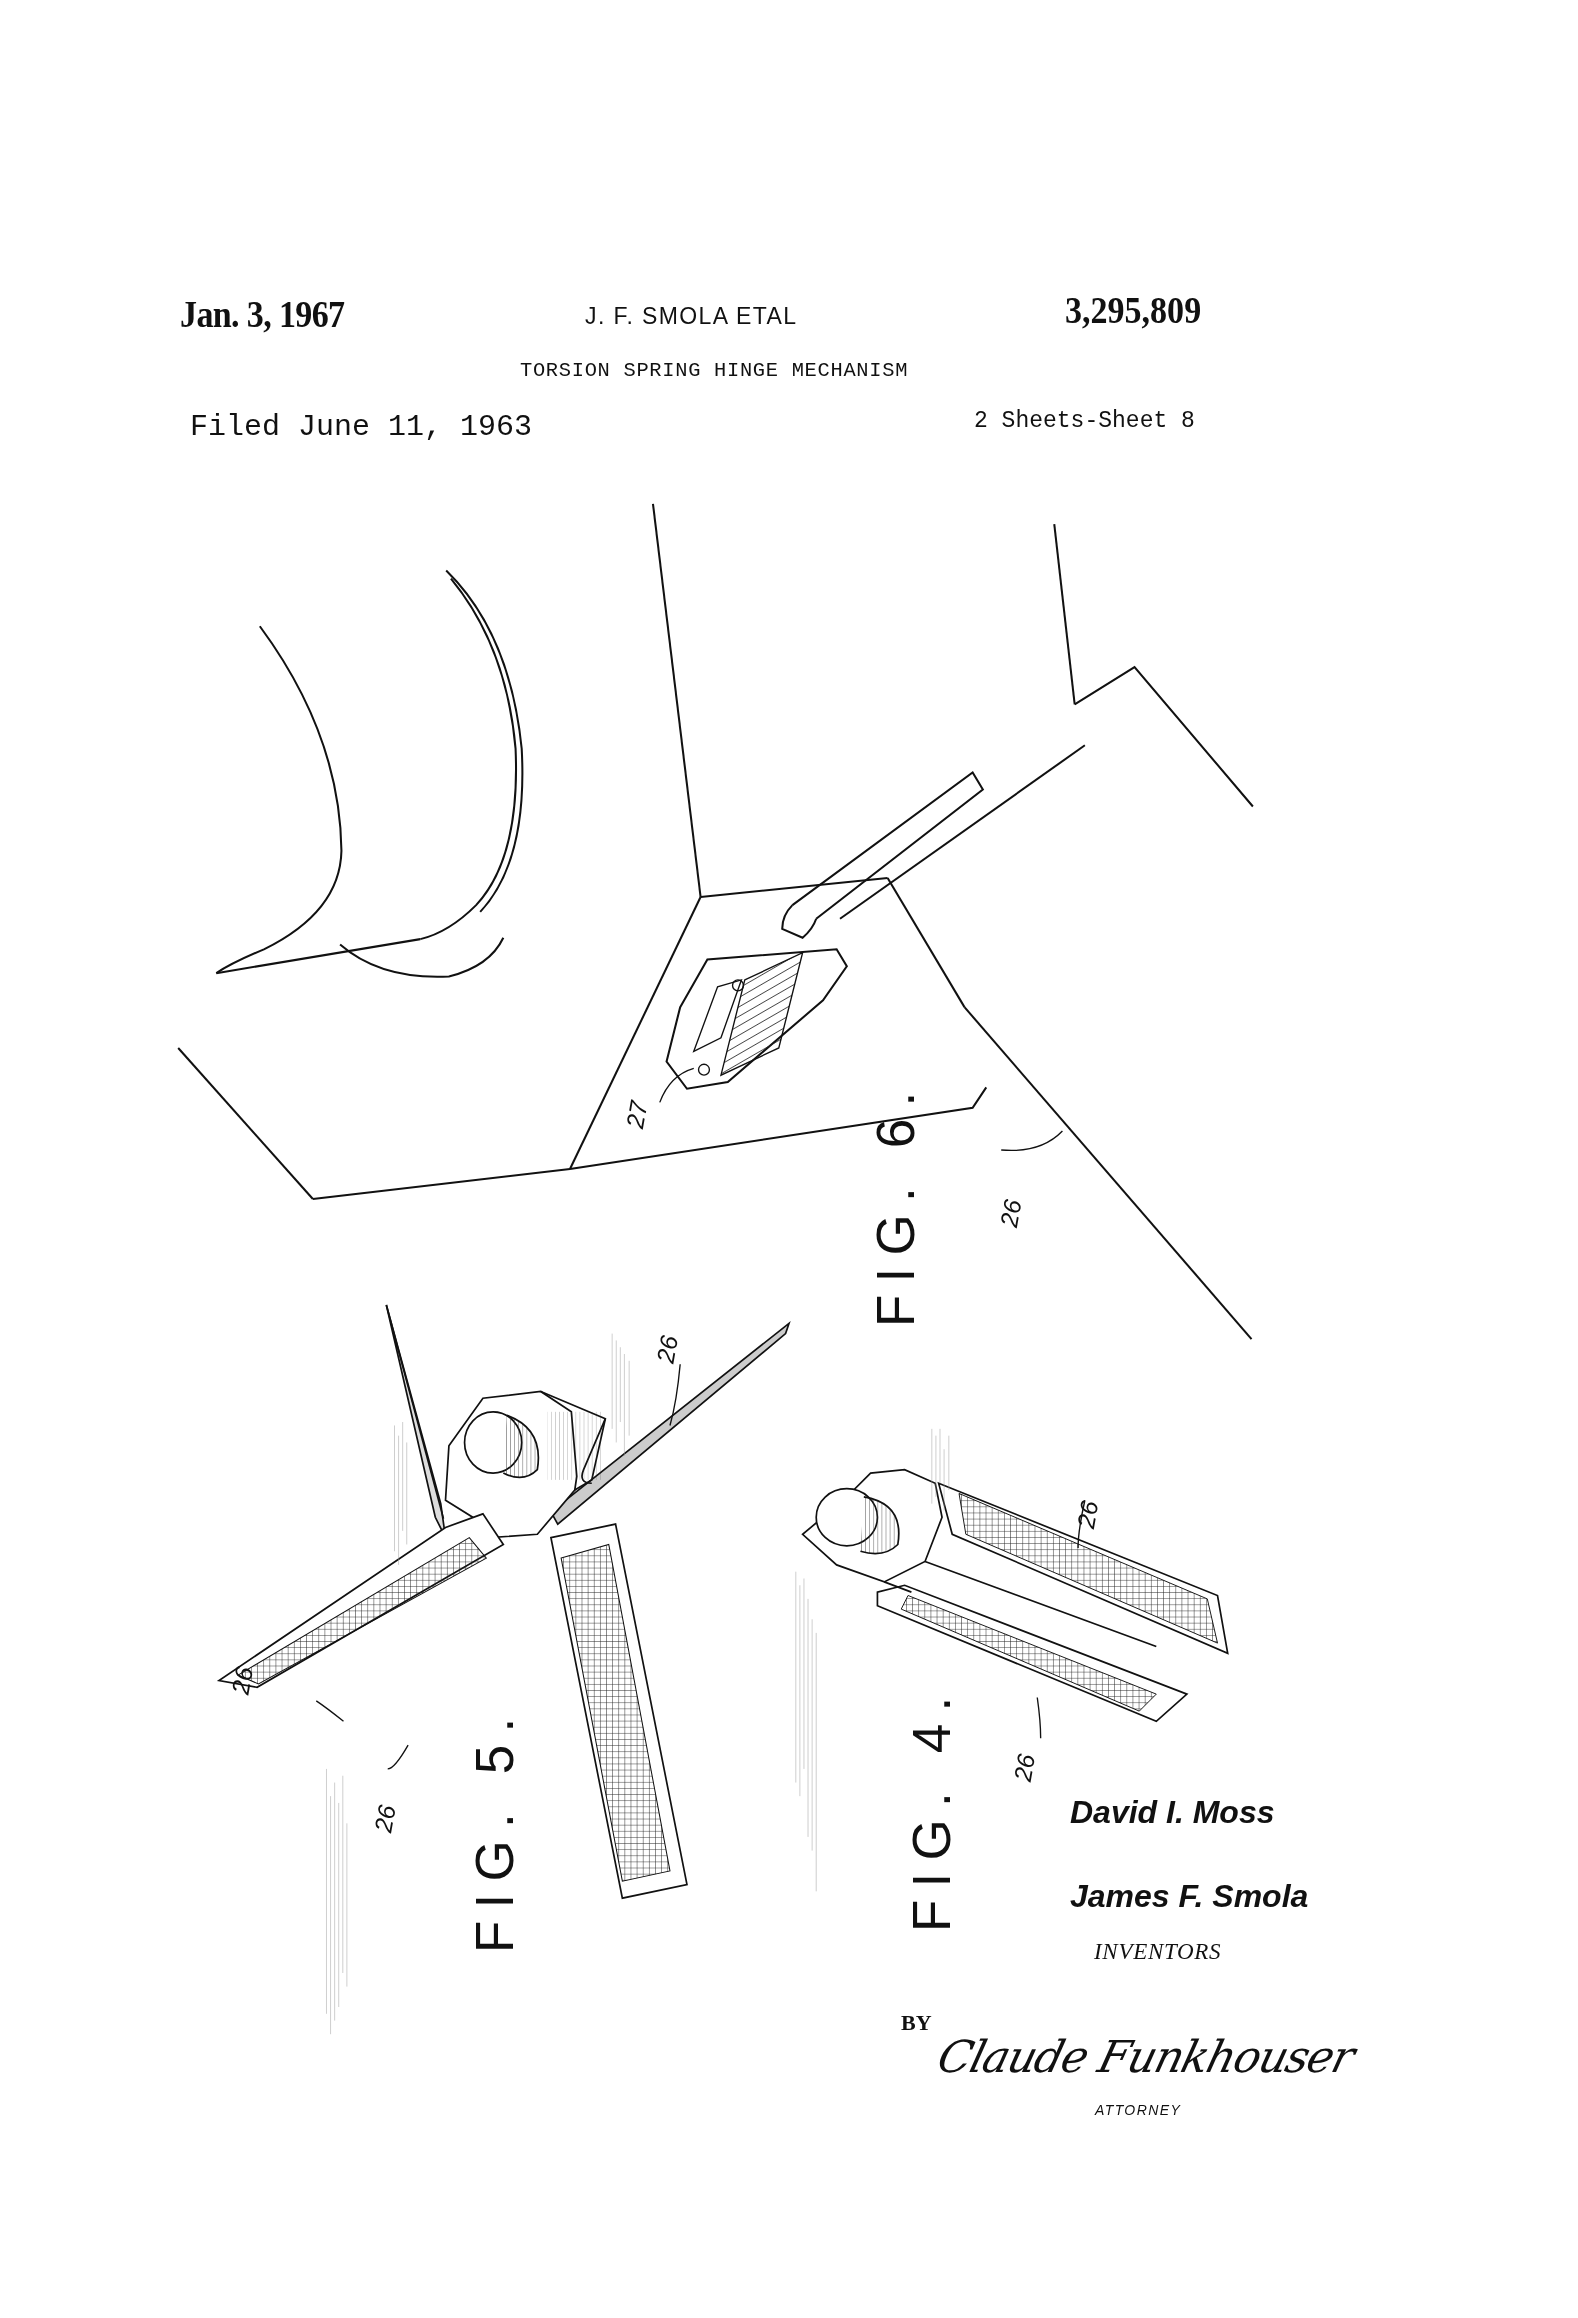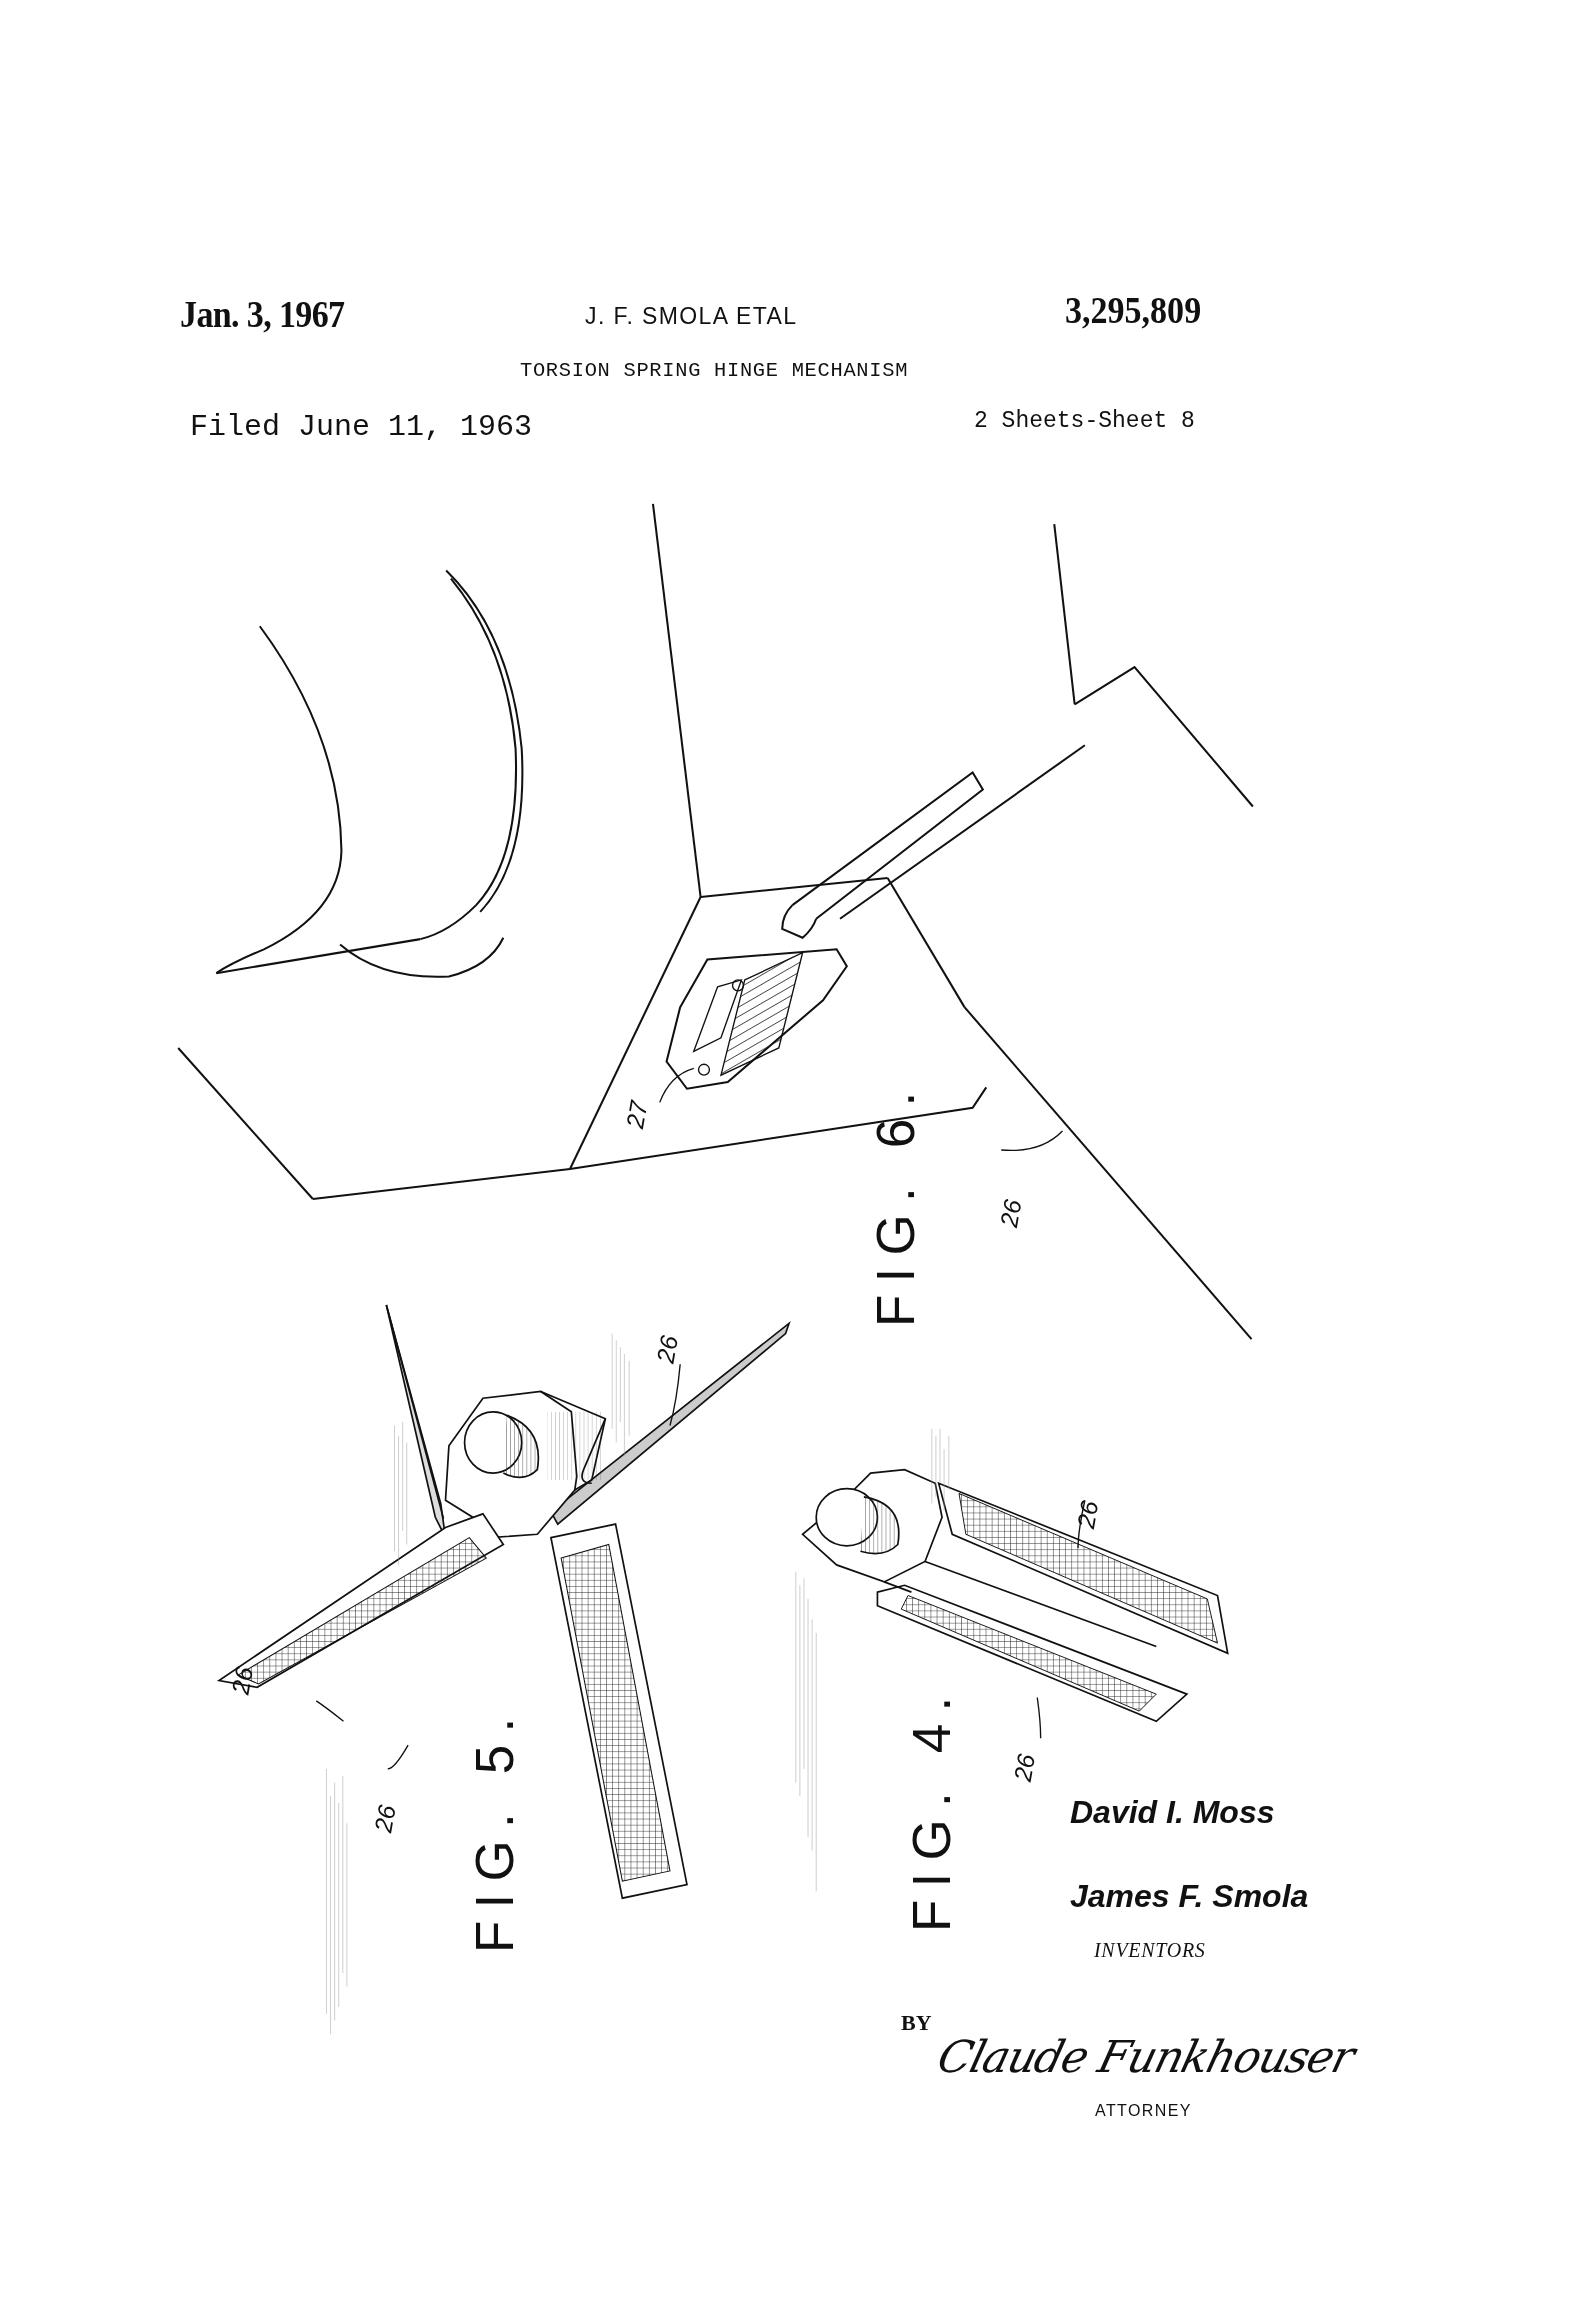--- a/index.html
+++ b/index.html
@@ -8,24 +8,24 @@
     .date { left: 180px; top: 293px; font-family: "Liberation Serif", serif; font-weight: bold; font-size: 37px; letter-spacing: -0.7px; transform: scaleX(0.92); transform-origin: left; }
     .author { left: 585px; top: 303px; font-family: "Liberation Sans", sans-serif; font-size: 23px; letter-spacing: 1.4px; }
     .patent-no { left: 1065px; top: 289px; font-family: "Liberation Serif", serif; font-weight: bold; font-size: 37px; transform: scaleX(0.92); transform-origin: left; }
     .title { left: 520px; top: 359px; font-family: "Liberation Mono", monospace; font-size: 20.4px; letter-spacing: 0.7px; }
     .filed { left: 190px; top: 410px; font-family: "Liberation Mono", monospace; font-size: 30px; }
     .sheets { left: 974px; top: 408px; font-family: "Liberation Mono", monospace; font-size: 23px; }
     .drawing { left: 0; top: 0; width: 1578px; height: 2319px; }
     .inventor-name { font-family: "Liberation Sans", sans-serif; font-style: italic; font-size: 32px; font-weight: 700; }
     .inv1 { left: 1070px; top: 1878px; }
     .inv2 { left: 1070px; top: 1794px; }
-    .inventors-label { left: 1094px; top: 1939px; font-family: "Liberation Serif", serif; font-style: italic; font-size: 20px; letter-spacing: 0.7px; text-align: center; }
+    .inventors-label { left: 1094px; top: 1939px; font-family: "Liberation Serif", serif; font-style: italic; font-size: 23px; letter-spacing: 0.7px; text-align: center; }
     .by-label { left: 901px; top: 2010px; font-family: "Liberation Serif", serif; font-size: 22px; font-weight: bold; }
     .signature { left: 939px; top: 2031px; font-family: "DejaVu Serif", serif; font-style: italic; font-size: 44px; letter-spacing: -1.4px; transform: skewX(-14deg); }
-    .attorney-label { left: 1095px; top: 2102px; font-family: "Liberation Sans", sans-serif; font-size: 16px; letter-spacing: 1.4px; }
+    .attorney-label { left: 1095px; top: 2102px; font-family: "Liberation Sans", sans-serif; font-style: italic; font-size: 14px; letter-spacing: 1.4px; }
     .fig-label { font-family: "Liberation Sans", sans-serif; font-size: 53px; font-weight: 300; letter-spacing: 12.2px; white-space: nowrap; transform-origin: 0 0; transform: rotate(-90deg); color: #111; }
     .fig6 { left: 865px; top: 1327px; }
     .fig5 { left: 464px; top: 1953px; }
     .fig4 { left: 901px; top: 1932px; }
   </style>
 </head>
 <body>
 
 <div class="abs date">Jan. 3, 1967</div>
 <div class="abs author">J. F. SMOLA ETAL</div>

